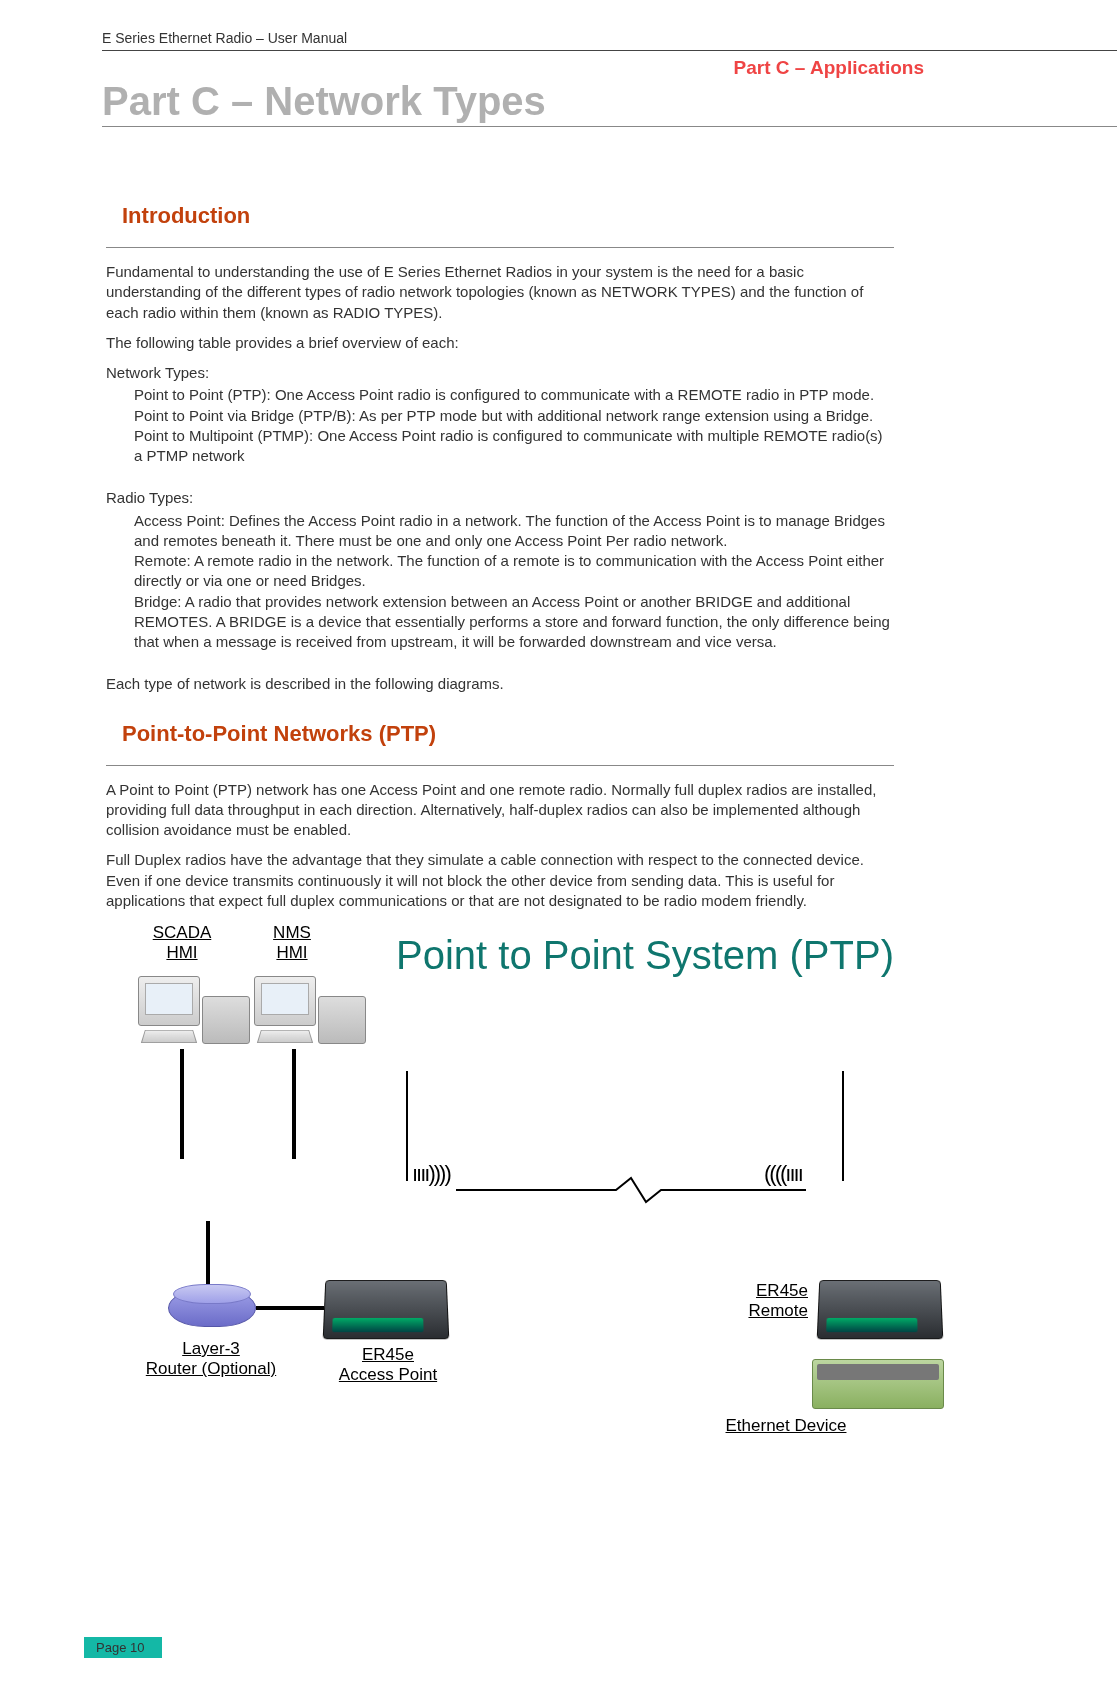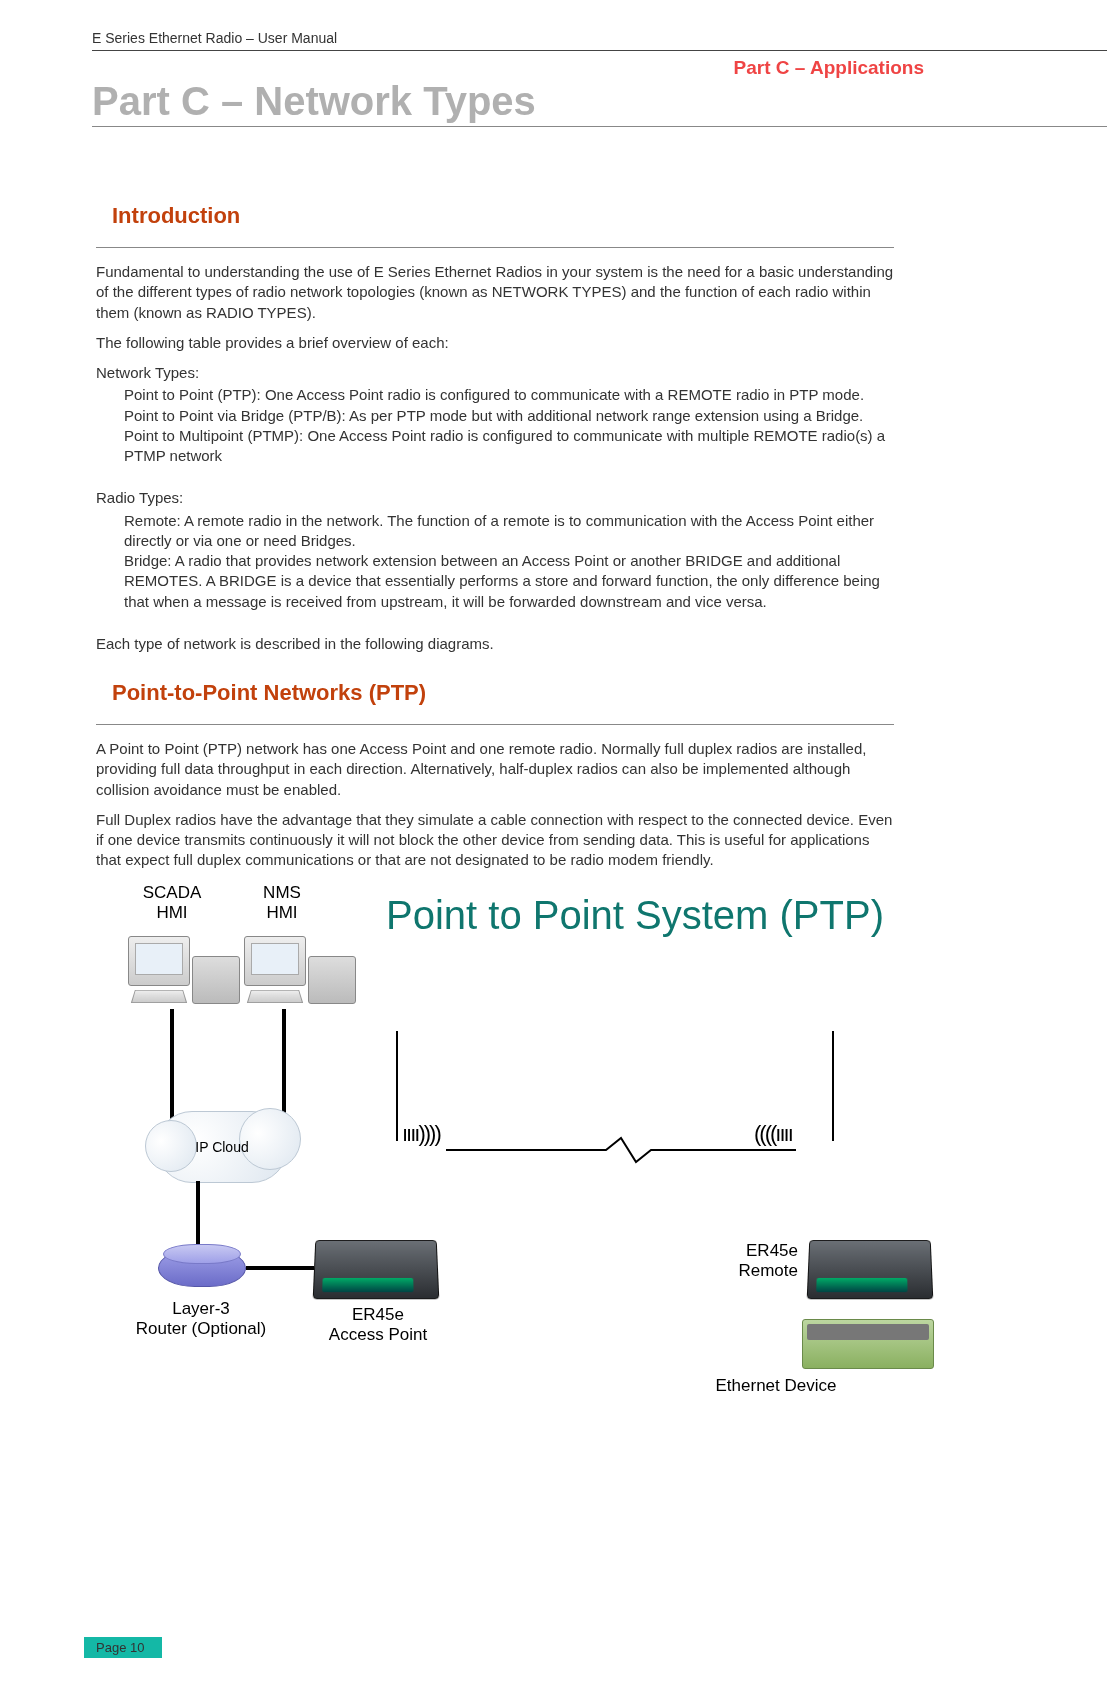--- a/index.html
+++ b/index.html
@@ -8,21 +8,21 @@
     background: #fff;
     font-family: Arial, Helvetica, sans-serif;
     color: #333;
     width: 1120px;
   }
   .page {
     position: relative;
     width: 924px;
     height: 1688px;
     box-sizing: border-box;
-    padding: 30px 0 0 8px;
+    padding: 30px 0 0 18px;
   }
   .header-row {
     margin: 0 0 4px 84px;
     font-size: 14px;
     color: #333;
   }
   .header-rule {
     margin: 0 0 0 84px;
     border: none;
     border-top: 1.5px solid #444;
@@ -83,20 +83,21 @@
     height: 530px;
     margin-top: 10px;
   }
   .d-label {
     position: absolute;
     font-family: Arial, sans-serif;
     font-size: 17px;
     color: #000;
     text-align: center;
     line-height: 1.2;
+    text-decoration: underline;
   }
   .d-title {
     position: absolute;
     left: 290px;
     top: 12px;
     font-size: 40px;
     color: #0f766e;
     font-weight: 400;
   }
   .monitor {
@@ -256,20 +257,21 @@
 
       <div class="body-text">Fundamental to understanding the use of E Series Ethernet Radios in your system is the need for a basic understanding of the different types of radio network topologies (known as NETWORK TYPES) and the function of each radio within them (known as RADIO TYPES).</div>
       <div class="body-text">The following table provides a brief overview of each:</div>
 
       <div class="body-text" style="margin-bottom:2px">Network Types:</div>
       <div class="list-item">Point to Point (PTP): One Access Point radio is configured to communicate with a REMOTE radio in PTP mode.</div>
       <div class="list-item">Point to Point via Bridge (PTP/B): As per PTP mode but with additional network range extension using a Bridge.</div>
       <div class="list-item">Point to Multipoint (PTMP): One Access Point radio is configured to communicate with multiple REMOTE radio(s) a PTMP network</div>
 
       <div class="body-text" style="margin-top:22px;margin-bottom:2px">Radio Types:</div>
+      <div class="list-item">Access Point: Defines the Access Point radio in a network. The function of the Access Point is to manage Bridges and remotes beneath it. There must be one and only one Access Point Per radio network.</div>
       <div class="list-item">Remote: A remote radio in the network. The function of a remote is to communication with the Access Point either directly or via one or need Bridges.</div>
       <div class="list-item">Bridge: A radio that provides network extension between an Access Point or another BRIDGE and additional REMOTES. A BRIDGE is a device that essentially performs a store and forward function, the only difference being that when a message is received from upstream, it will be forwarded downstream and vice versa.</div>
 
       <div class="body-text" style="margin-top:22px">Each type of network is described in the following diagrams.</div>
     </div>
 
     <div style="margin-top:10px">
       <span class="section-title">Point-to-Point Networks (PTP)</span>
       <hr class="section-underline">
       <div class="body-text">A Point to Point (PTP) network has one Access Point and one remote radio. Normally full duplex radios are installed, providing full data throughput in each direction. Alternatively, half-duplex radios can also be implemented although collision avoidance must be enabled.</div>
@@ -295,23 +297,20 @@
         <div style="display:flex;flex-direction:column;gap:2px;align-items:center">
           <div class="monitor"></div>
             <div class="kb"></div>
         </div>
         <div class="cpu"></div>
       </div>
 
       <div class="link-line" style="left:74px;top:128px;width:4px;height:110px"></div>
       <div class="link-line" style="left:186px;top:128px;width:4px;height:110px"></div>
 
-      <div class="cloud">
-          <span style="position:relative;z-index:2">IP Cloud</span>
-        </div>
 
       <div class="link-line" style="left:100px;top:300px;width:4px;height:70px"></div>
 
       <div class="router"></div>
       <div class="d-label" style="left:30px;top:418px;width:150px;white-space:pre">Layer-3
 Router (Optional)</div>
 
       <div class="link-line" style="left:150px;top:385px;width:68px;height:4px"></div>
 
       <div class="antenna" style="left:300px;top:150px"></div>

